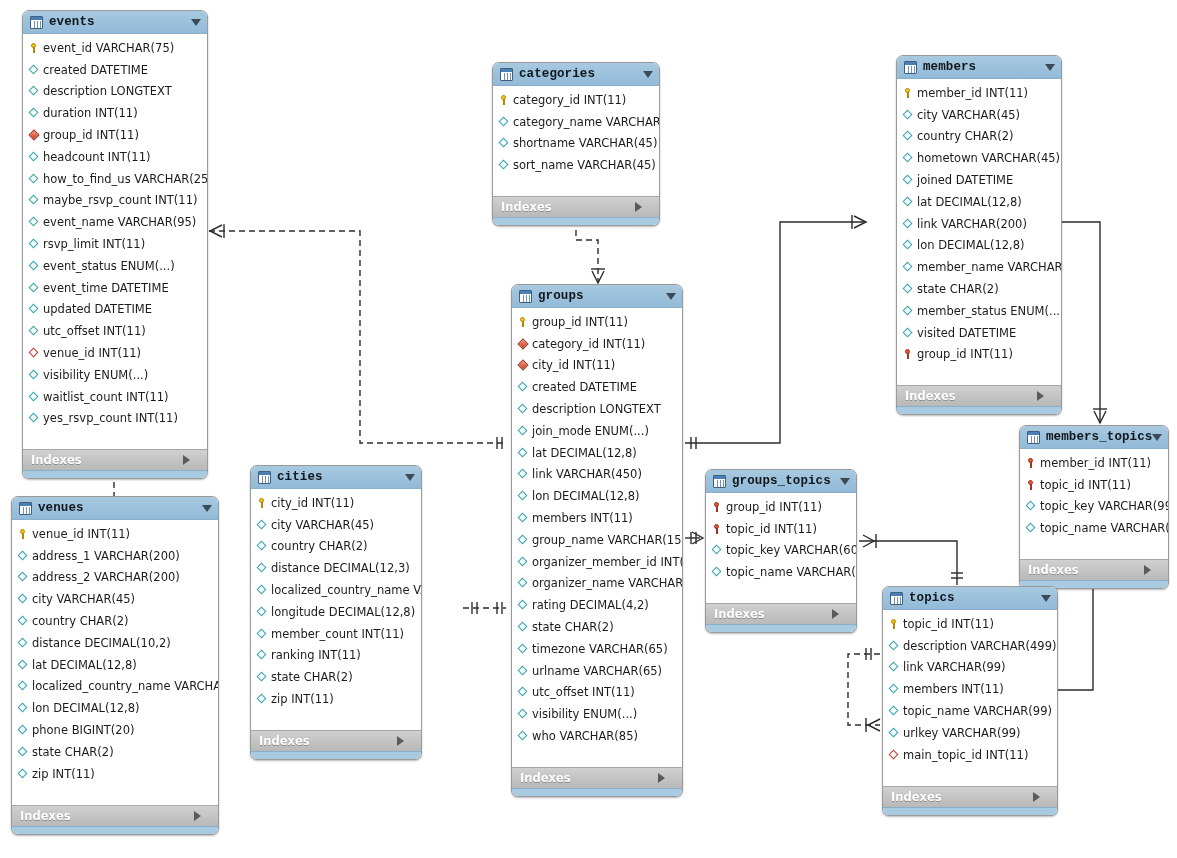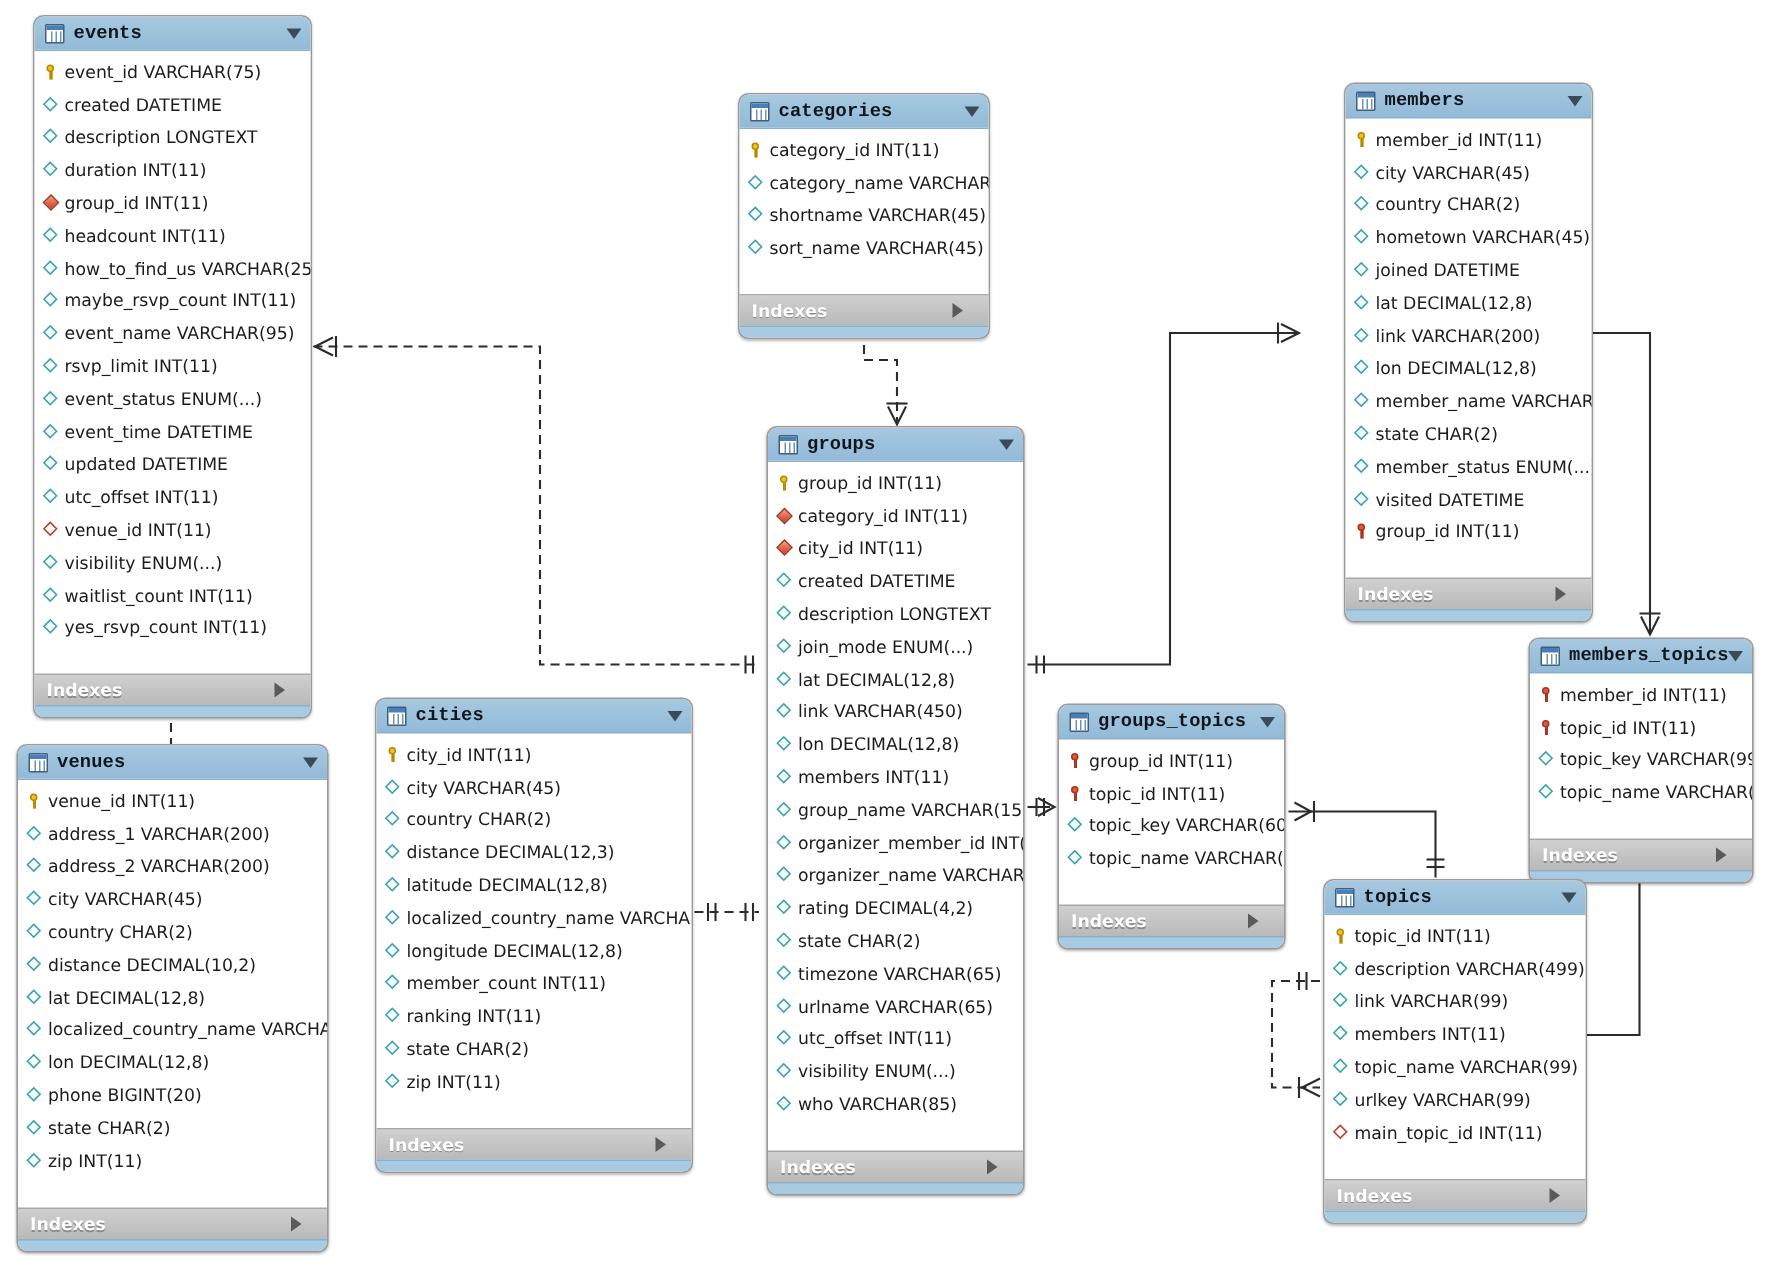--- a/index.html
+++ b/index.html
@@ -566,21 +566,21 @@
             <span class="col-ico ico-col"></span>
             <span class="col-name">who VARCHAR(85)</span>
           </div>
         </div>
         <div class="tbl-indexes">
           <span class="idx-label">Indexes</span>
           <span class="idx-arrow"></span>
         </div>
         <div class="tbl-foot"></div>
       </div>
-      <div class="table-box" style="left: 250px; top: 465px; width: 212px;">
+      <div class="table-box" style="left: 250px; top: 465px; width: 172px;">
         <div class="tbl-header">
           <span class="tbl-icon"></span>
           <span class="tbl-title">cities</span>
           <span class="tbl-caret"></span>
         </div>
         <div class="tbl-cols">
           <div class="col-row">
             <span class="col-ico ico-pk"></span>
             <span class="col-name">city_id INT(11)</span>
           </div>
@@ -588,24 +588,20 @@
             <span class="col-ico ico-col"></span>
             <span class="col-name">city VARCHAR(45)</span>
           </div>
           <div class="col-row">
             <span class="col-ico ico-col"></span>
             <span class="col-name">country CHAR(2)</span>
           </div>
           <div class="col-row">
             <span class="col-ico ico-col"></span>
             <span class="col-name">distance DECIMAL(12,3)</span>
-          </div>
-          <div class="col-row">
-            <span class="col-ico ico-col"></span>
-            <span class="col-name">latitude DECIMAL(12,8)</span>
           </div>
           <div class="col-row">
             <span class="col-ico ico-col"></span>
             <span class="col-name">localized_country_name VARCHAR(45)</span>
           </div>
           <div class="col-row">
             <span class="col-ico ico-col"></span>
             <span class="col-name">longitude DECIMAL(12,8)</span>
           </div>
           <div class="col-row">

